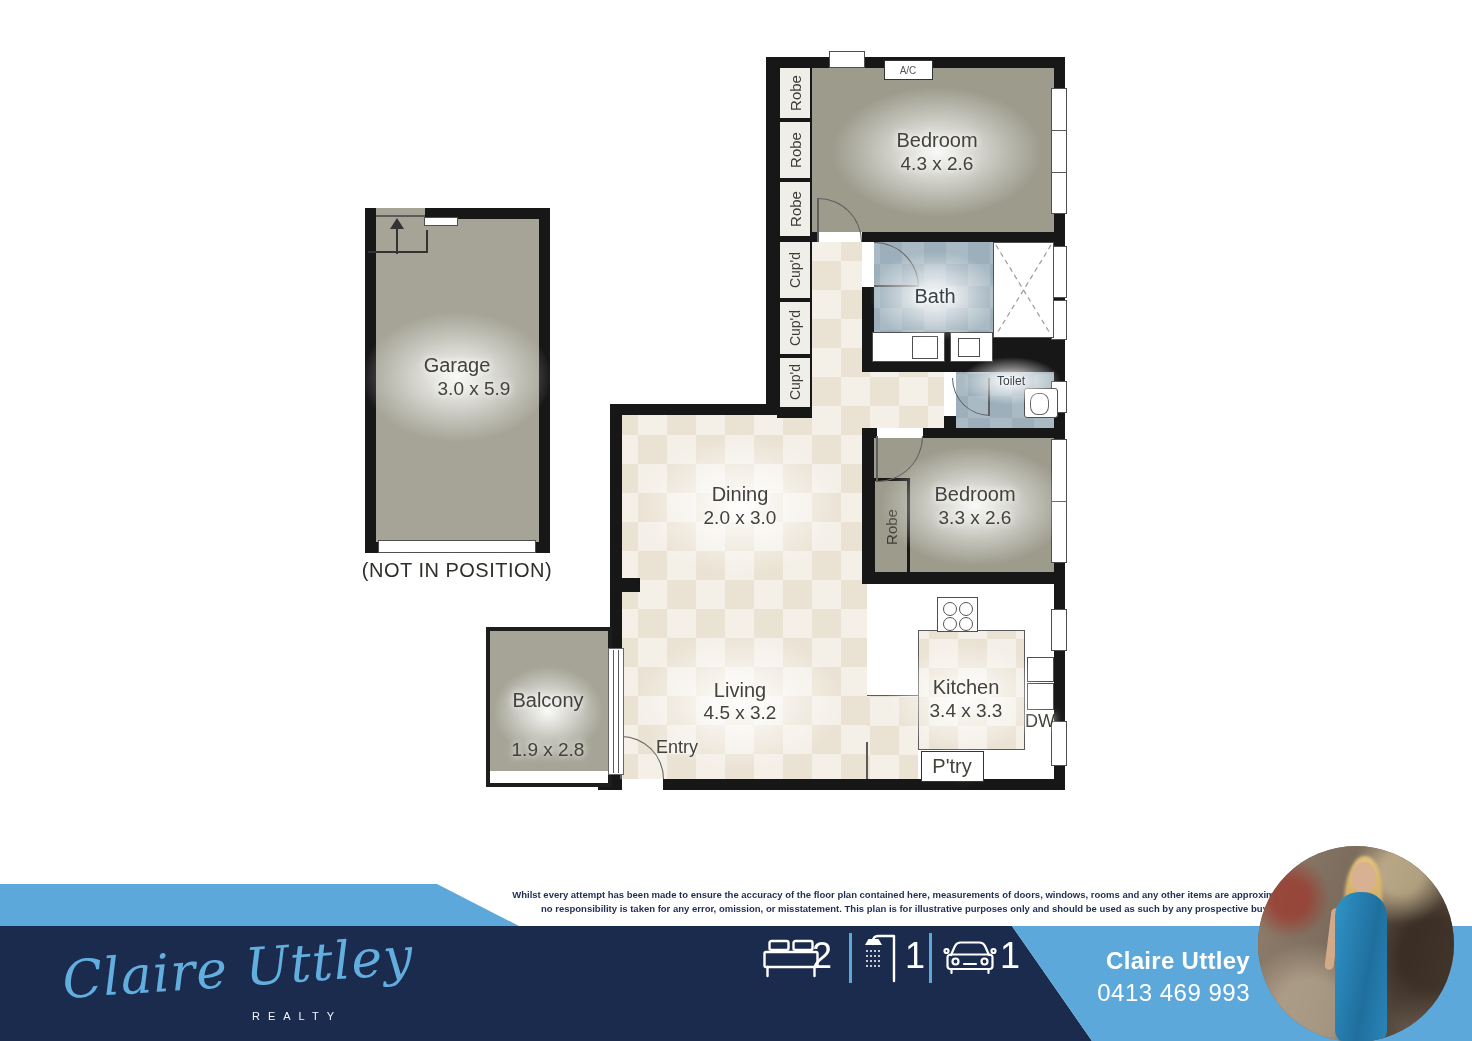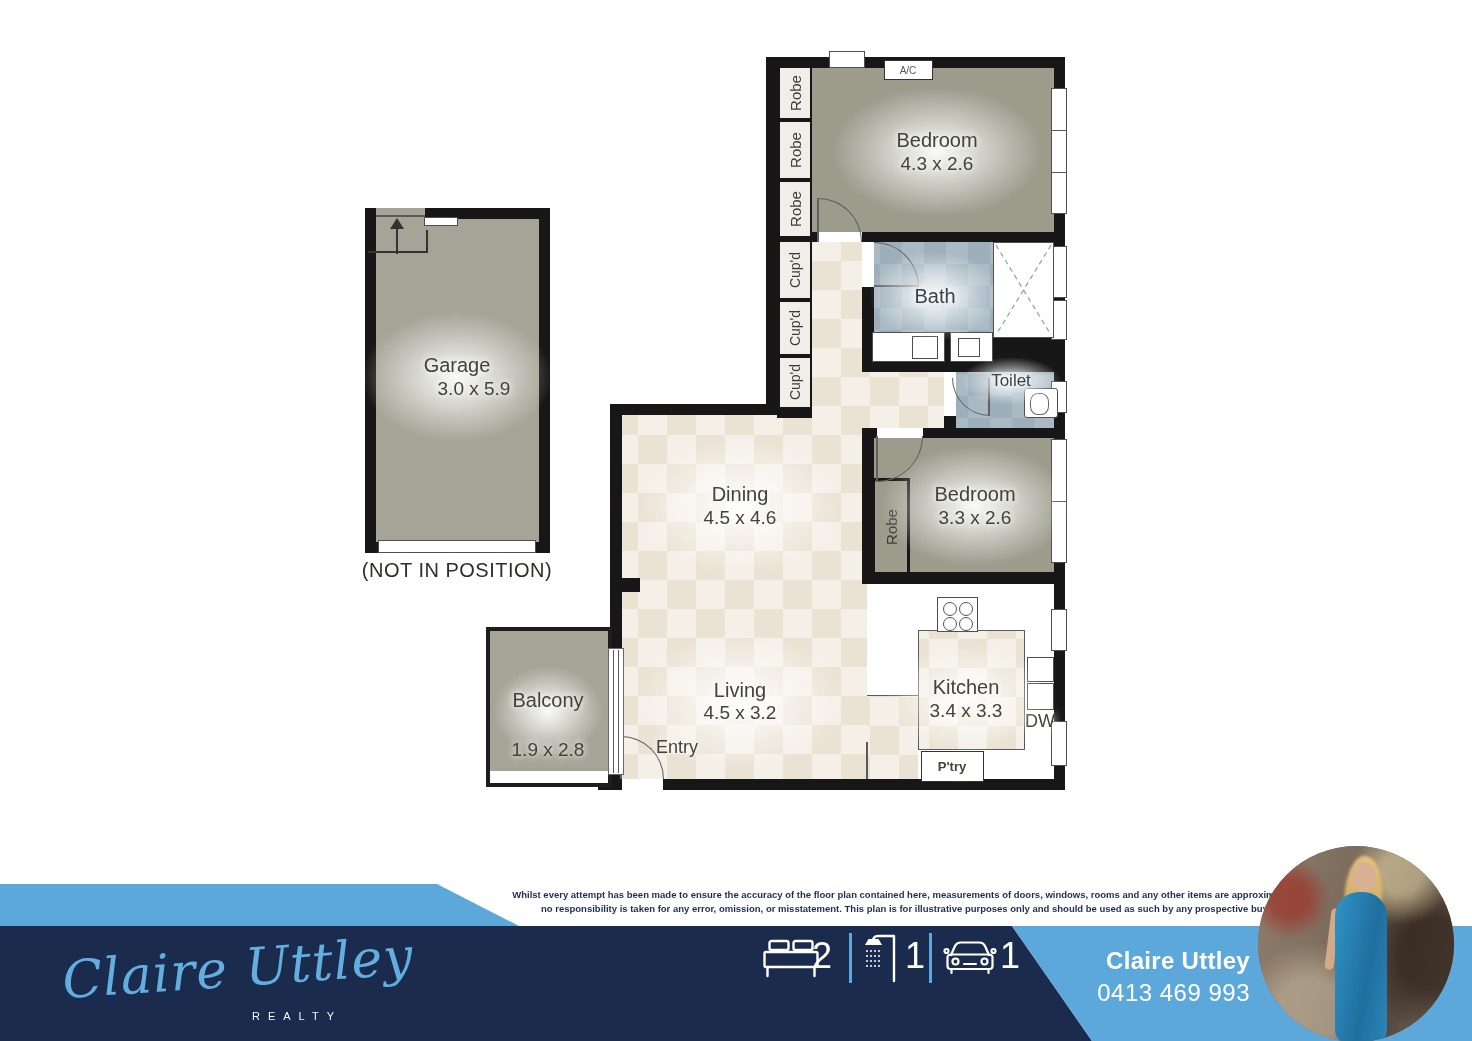--- a/index.html
+++ b/index.html
@@ -195,49 +195,49 @@
   <div class="box" style="left:937px;top:597px;width:41px;height:35px;">
     <div class="abs" style="left:5px;top:4px;width:12px;height:12px;border:1px solid #555;border-radius:50%;"></div>
     <div class="abs" style="left:21px;top:4px;width:12px;height:12px;border:1px solid #555;border-radius:50%;"></div>
     <div class="abs" style="left:5px;top:19px;width:12px;height:12px;border:1px solid #555;border-radius:50%;"></div>
     <div class="abs" style="left:21px;top:19px;width:12px;height:12px;border:1px solid #555;border-radius:50%;"></div>
   </div>
   <div class="box" style="left:1027px;top:657px;width:27px;height:25px;"></div>
   <div class="box" style="left:1027px;top:683px;width:27px;height:27px;"></div>
   <div class="lbl" style="left:1040px;top:721px;font-size:18px;">DW</div>
   <div class="box" style="left:921px;top:751px;width:63px;height:31px;border-color:#333;"></div>
-  <div class="lbl" style="left:952px;top:766px;font-size:13px;font-weight:bold;">P'try</div>
+  <div class="lbl" style="left:952px;top:766px;font-size:20px;">P'try</div>
 
   <div class="abs" style="left:486px;top:627px;width:126px;height:160px;border:4px solid #1d1d1d;box-sizing:border-box;background:#fff;">
     <div class="olive2" style="left:0;top:0;right:0;bottom:12px;"></div>
   </div>
   <div class="win" style="left:608px;top:648px;width:16px;height:127px;border-color:#666;"></div>
   <div class="thin" style="left:613px;top:650px;width:1px;height:123px;"></div>
   <div class="thin" style="left:618px;top:650px;width:1px;height:123px;"></div>
 
   <div class="box" style="left:884px;top:60px;width:49px;height:20px;border-color:#333;"></div>
   <div class="lbl" style="left:908px;top:70px;font-size:10px;color:#555;text-shadow:none;">A/C</div>
 
   <div class="glow" style="left:937px;top:152px;width:210px;height:130px;"></div>
   <div class="lbl room-name" style="left:937px;top:140px;">Bedroom</div>
   <div class="lbl room-dims" style="left:937px;top:164px;">4.3 x 2.6</div>
 
   <div class="glow" style="left:935px;top:296px;width:130px;height:90px;"></div>
   <div class="lbl room-name" style="left:935px;top:296px;color:#3A4248;">Bath</div>
 
   <div class="glow" style="left:1011px;top:381px;width:100px;height:48px;"></div>
-  <div class="lbl" style="left:1011px;top:381px;font-size:17px;color:#3A4248;">Toilet</div>
+  <div class="lbl" style="left:1011px;top:381px;font-size:12px;color:#3A4248;">Toilet</div>
 
   <div class="glow" style="left:975px;top:506px;width:190px;height:120px;"></div>
   <div class="lbl room-name" style="left:975px;top:494px;">Bedroom</div>
   <div class="lbl room-dims" style="left:975px;top:518px;">3.3 x 2.6</div>
 
   <div class="glow" style="left:740px;top:506px;width:210px;height:140px;"></div>
   <div class="lbl room-name" style="left:740px;top:494px;">Dining</div>
-  <div class="lbl room-dims" style="left:740px;top:518px;">4.5 x 4.6</div>
+  <div class="lbl room-dims" style="left:740px;top:518px;">2.0 x 3.0</div>
 
   <div class="glow" style="left:740px;top:701px;width:210px;height:140px;"></div>
   <div class="lbl room-name" style="left:740px;top:690px;">Living</div>
   <div class="lbl room-dims" style="left:740px;top:713px;">4.5 x 3.2</div>
 
   <div class="glow" style="left:966px;top:698px;width:160px;height:110px;"></div>
   <div class="lbl room-name" style="left:966px;top:687px;">Kitchen</div>
   <div class="lbl room-dims" style="left:966px;top:711px;">3.4 x 3.3</div>
 
   <div class="glow" style="left:548px;top:711px;width:110px;height:90px;"></div>

